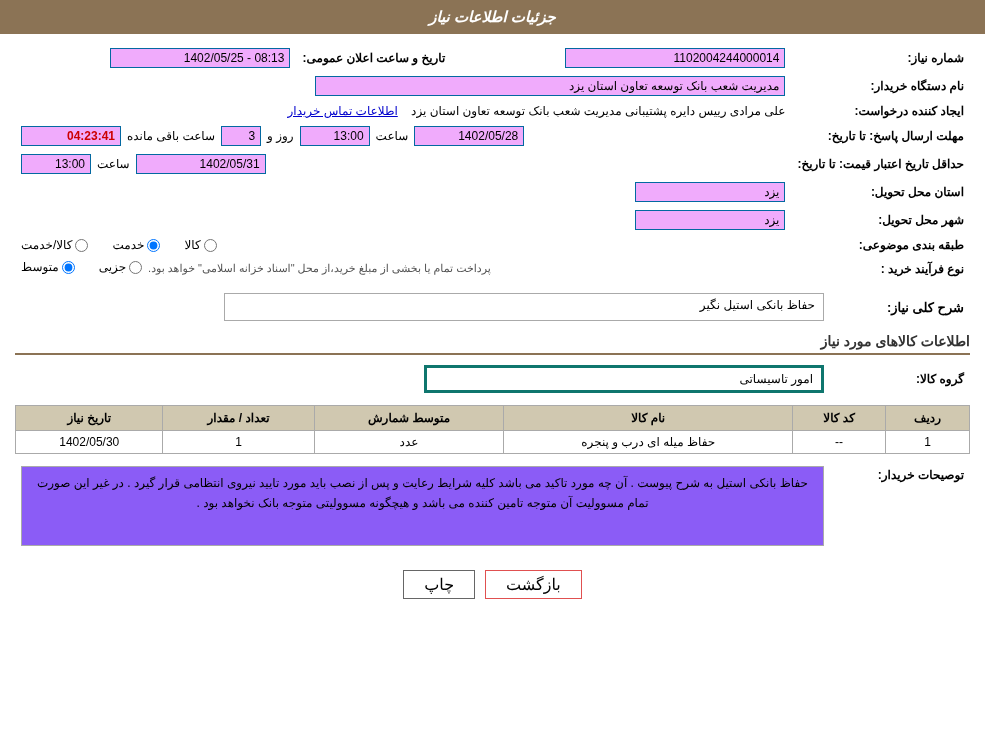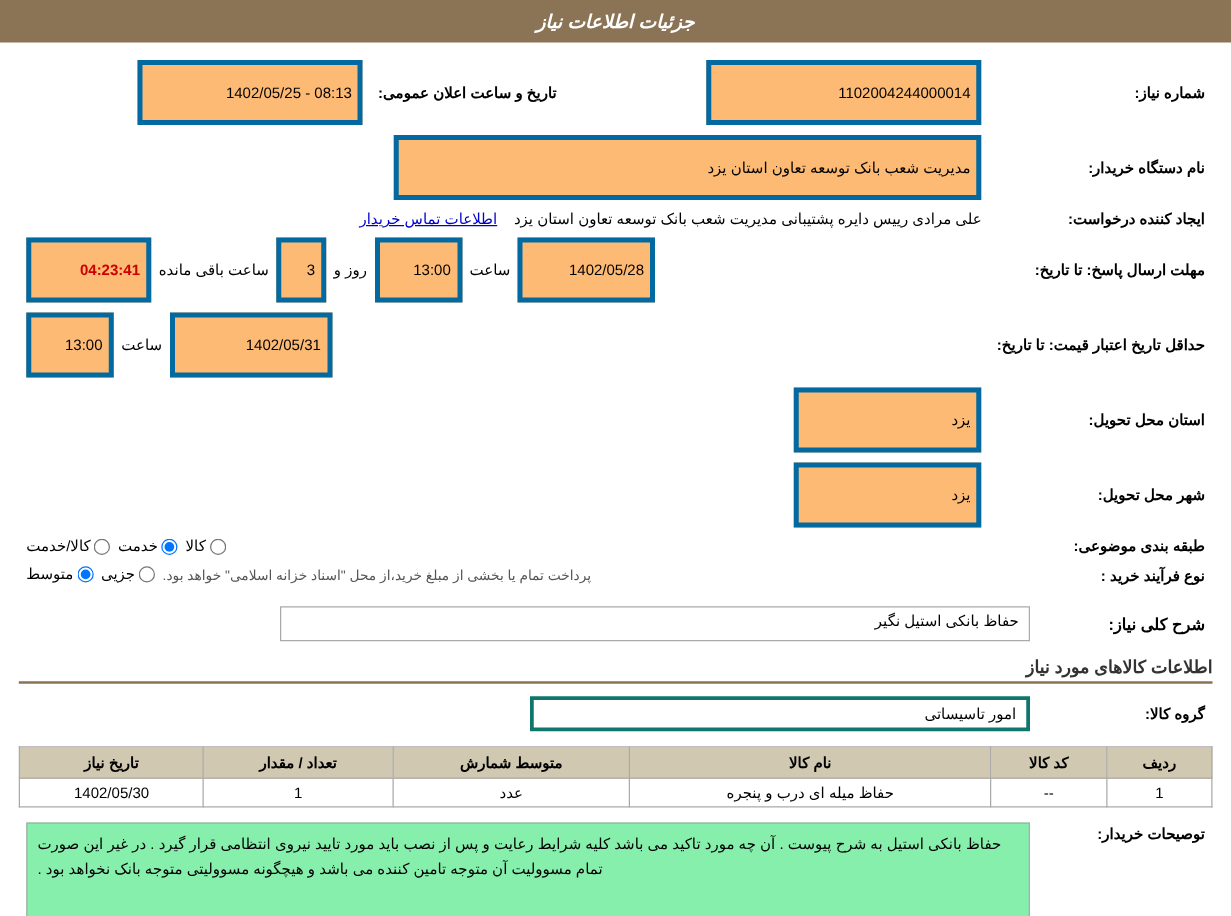--- a/index.html
+++ b/index.html
@@ -39,37 +39,37 @@
     .label-cell {
       font-weight: bold;
       white-space: nowrap;
       text-align: right;
       width: 140px;
     }
     .value-cell {
       text-align: right;
     }
     .input-box {
-      border: 4px solid #0369a1;
-      background: #fdba74;
-      padding: 15px 5px;
+      border: 1px solid #0369a1;
+      background: #f0abfc;
+      padding: 2px 5px;
       display: inline-block;
       min-height: 20px;
     }
     .input-wide {
       width: 220px;
     }
     .link-text {
       color: #0000cc;
       text-decoration: underline;
       cursor: pointer;
     }
     .radio-group {
       display: flex;
-      gap: 6px;
+      gap: 24px;
       flex-direction: row-reverse;
       align-items: flex-end;
     }
     .radio-item {
       display: flex;
       align-items: center;
       gap: 3px;
       flex-direction: row-reverse;
     }
     .items-table {
@@ -84,24 +84,24 @@
       text-align: center;
       font-weight: bold;
     }
     .items-table td {
       border: 1px solid #aaa;
       padding: 4px 8px;
       text-align: center;
     }
     .notes-box {
       border: 1px solid #aaa;
-      background: #86efac;
+      background: #8b5cf6;
       padding: 6px 8px;
       min-height: 80px;
-      text-align: left;
+      text-align: center;
       line-height: 1.7;
       direction: rtl;
     }
     .button-area {
       text-align: center;
       padding: 12px;
       display: flex;
       justify-content: center;
       gap: 10px;
     }

